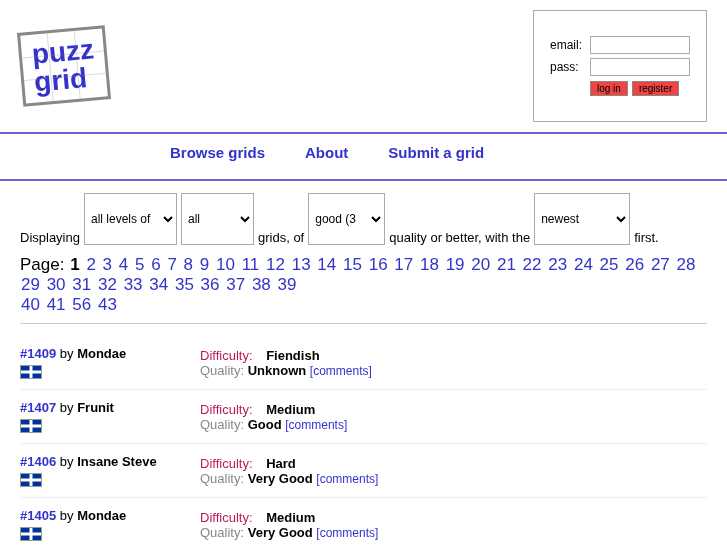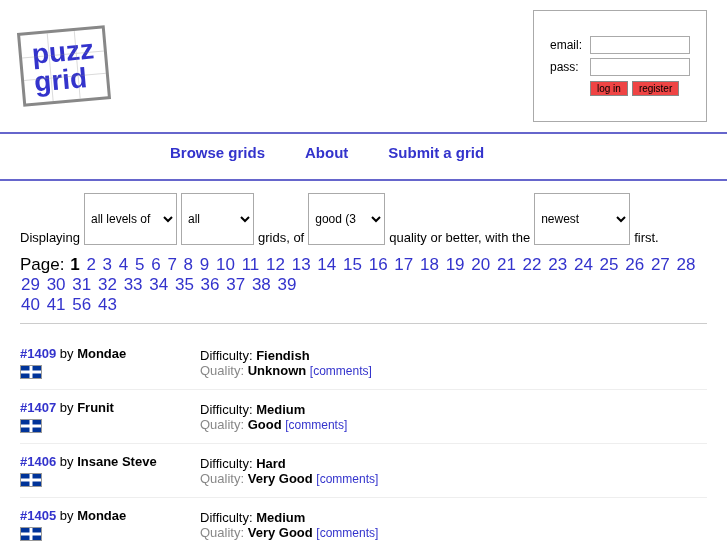--- a/index.html
+++ b/index.html
@@ -172,22 +172,22 @@
       width: 3px;
       background: #fff;
       transform: translateX(-50%);
     }
 
     .grid-entry-right {
       flex: 1;
       font-size: 13px;
     }
 
-    .grid-entry-right .diff-label { color: #000000; }
-    .grid-entry-right .diff-value { font-weight: bold; color: #000; }
+    .grid-entry-right .diff-label { color: #be185d; }
+    .grid-entry-right .diff-value { font-weight: bold; color: #000; margin-left: 10px; }
     .grid-entry-right .qual-label { color: #888; }
     .grid-entry-right .qual-value { font-weight: bold; color: #000; }
     .grid-entry-right a.comments {
       color: #3333cc;
       text-decoration: none;
       font-size: 12px;
     }
 
     .by-text { color: #000; }
     .author-name { font-weight: bold; color: #000; }

